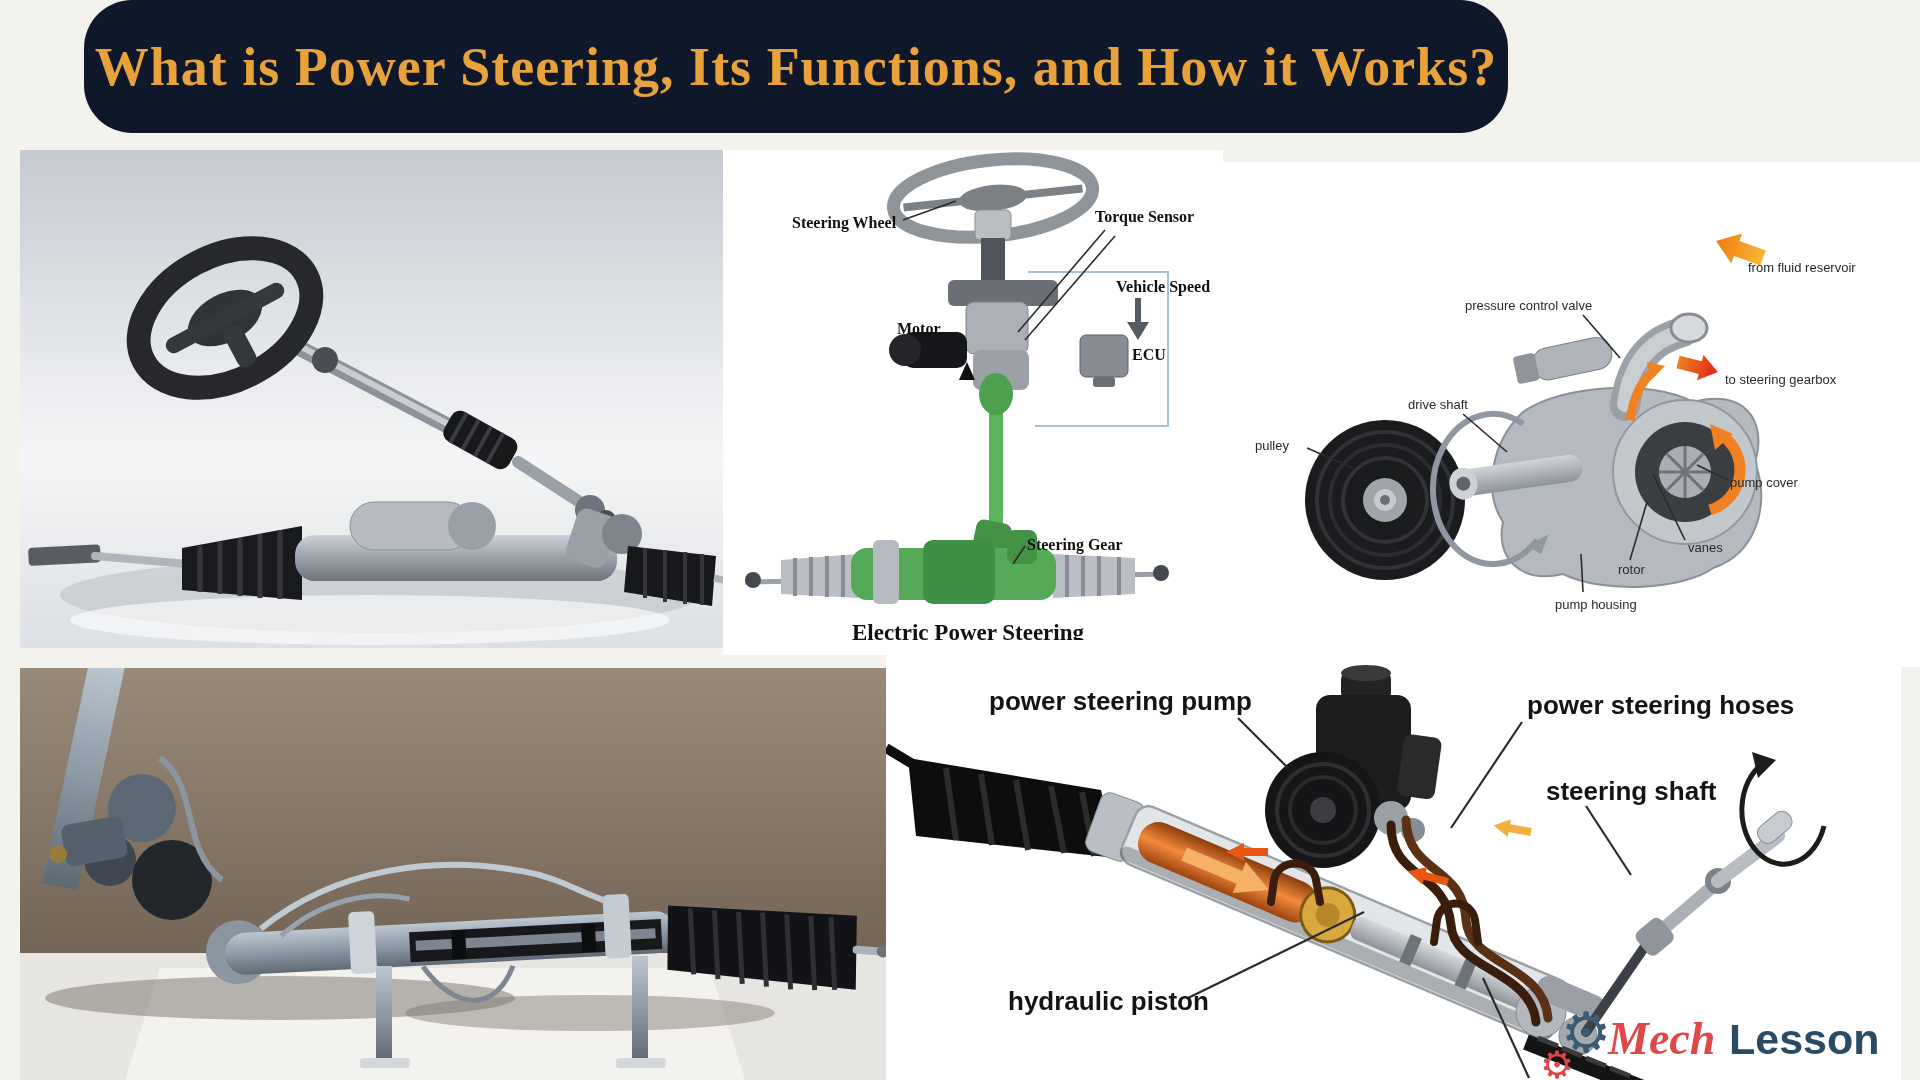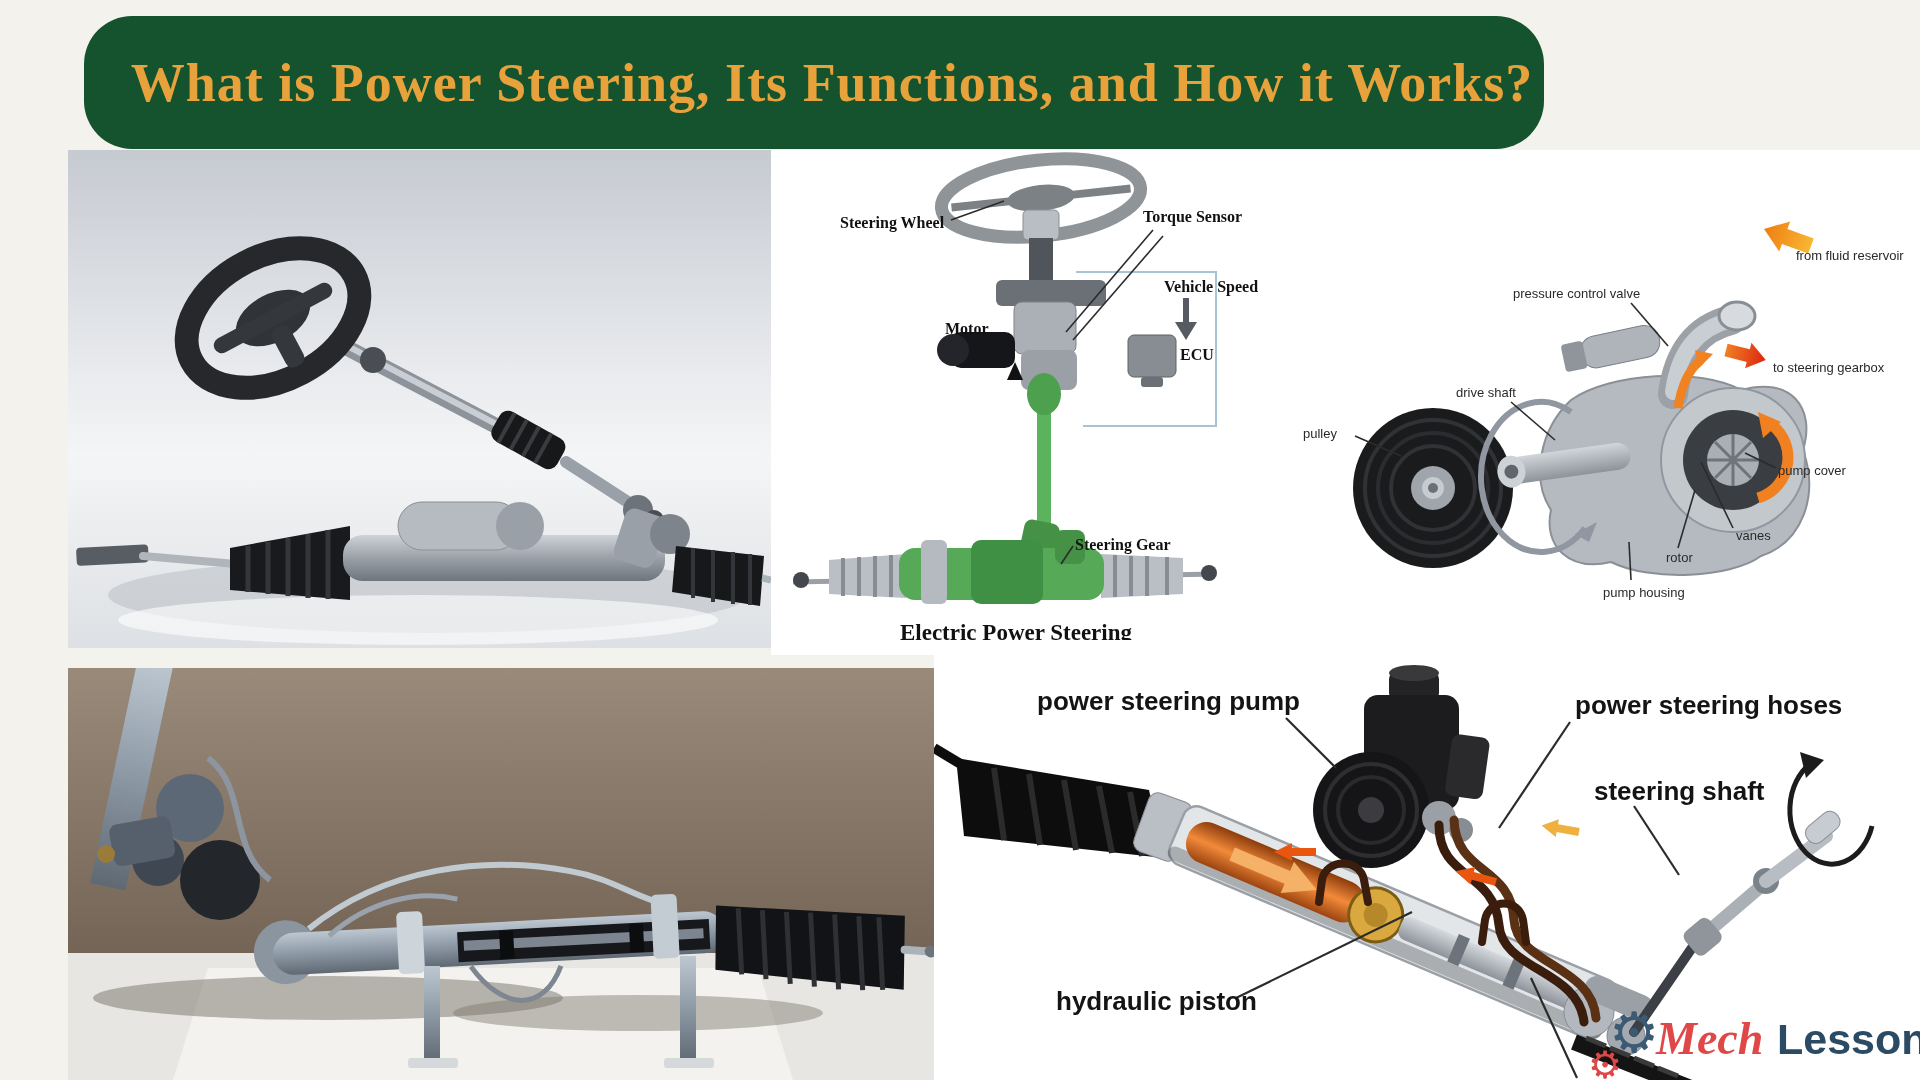--- a/index.html
+++ b/index.html
@@ -1,23 +1,23 @@
 <!DOCTYPE html>
 <html><head>
 <meta charset="utf-8">
 <style>
   html,body{margin:0;padding:0;}
   body{width:1920px;height:1080px;background:#f4f2ec;position:relative;overflow:hidden;
        font-family:"Liberation Sans",sans-serif;}
   .abs{position:absolute;}
-  #banner{left:84px;top:16px;width:1424px;height:133px;background:#14532d;border-radius:48px;
-          display:flex;align-items:center;justify-content:center;padding-left:36px;}
+  #banner{left:84px;top:0;width:1424px;height:133px;background:#0f172a;border-radius:48px;
+          display:flex;align-items:center;justify-content:center;}
   #banner h1{margin:0;font-family:"Liberation Serif",serif;font-weight:700;font-size:54px;
              letter-spacing:1px;color:#e8a23c;white-space:nowrap;}
-  .panel{position:absolute;margin-left:48px;}
+  .panel{position:absolute;}
   svg{display:block;}
   text{user-select:none;}
   .eps-label{font-family:"Liberation Serif",serif;font-weight:bold;font-size:16px;fill:#111;}
   .eps-caption{font-family:"Liberation Serif",serif;font-weight:bold;font-size:23px;fill:#111;}
   .pump-label{font-family:"Liberation Sans",sans-serif;font-size:13px;fill:#2a2a2a;}
   .hyd-label{font-family:"Liberation Sans",sans-serif;font-size:26px;font-weight:600;fill:#141414;}
   .leader{stroke:#2b2b2b;stroke-width:1.6;fill:none;}
   .leader2{stroke:#2b2b2b;stroke-width:2.2;fill:none;}
 </style>
 </head>
@@ -150,21 +150,21 @@
   <text class="eps-label" x="69" y="78">Steering Wheel</text>
   <text class="eps-label" x="372" y="72">Torque Sensor</text>
   <text class="eps-label" x="393" y="142">Vehicle Speed</text>
   <text class="eps-label" x="174" y="184">Motor</text>
   <text class="eps-label" x="409" y="210">ECU</text>
   <text class="eps-label" x="304" y="400">Steering Gear</text>
   <text class="eps-caption" x="245" y="490" text-anchor="middle">Electric Power Steering</text>
 </svg>
 </div>
 
-<div class="panel" style="left:1223px;top:150px;">
+<div class="panel" style="left:1223px;top:162px;">
 <svg width="697" height="505" viewBox="0 0 697 505">
   <defs>
     <linearGradient id="sil3" x1="0" y1="0" x2="0" y2="1">
       <stop offset="0" stop-color="#d2d6db"></stop>
           <stop offset="1" stop-color="#8d939a"></stop>
     </linearGradient>
     <linearGradient id="org1" x1="0" y1="0" x2="1" y2="0">
       <stop offset="0" stop-color="#f7b733"></stop>
           <stop offset="1" stop-color="#ef7d12"></stop>
     </linearGradient>

